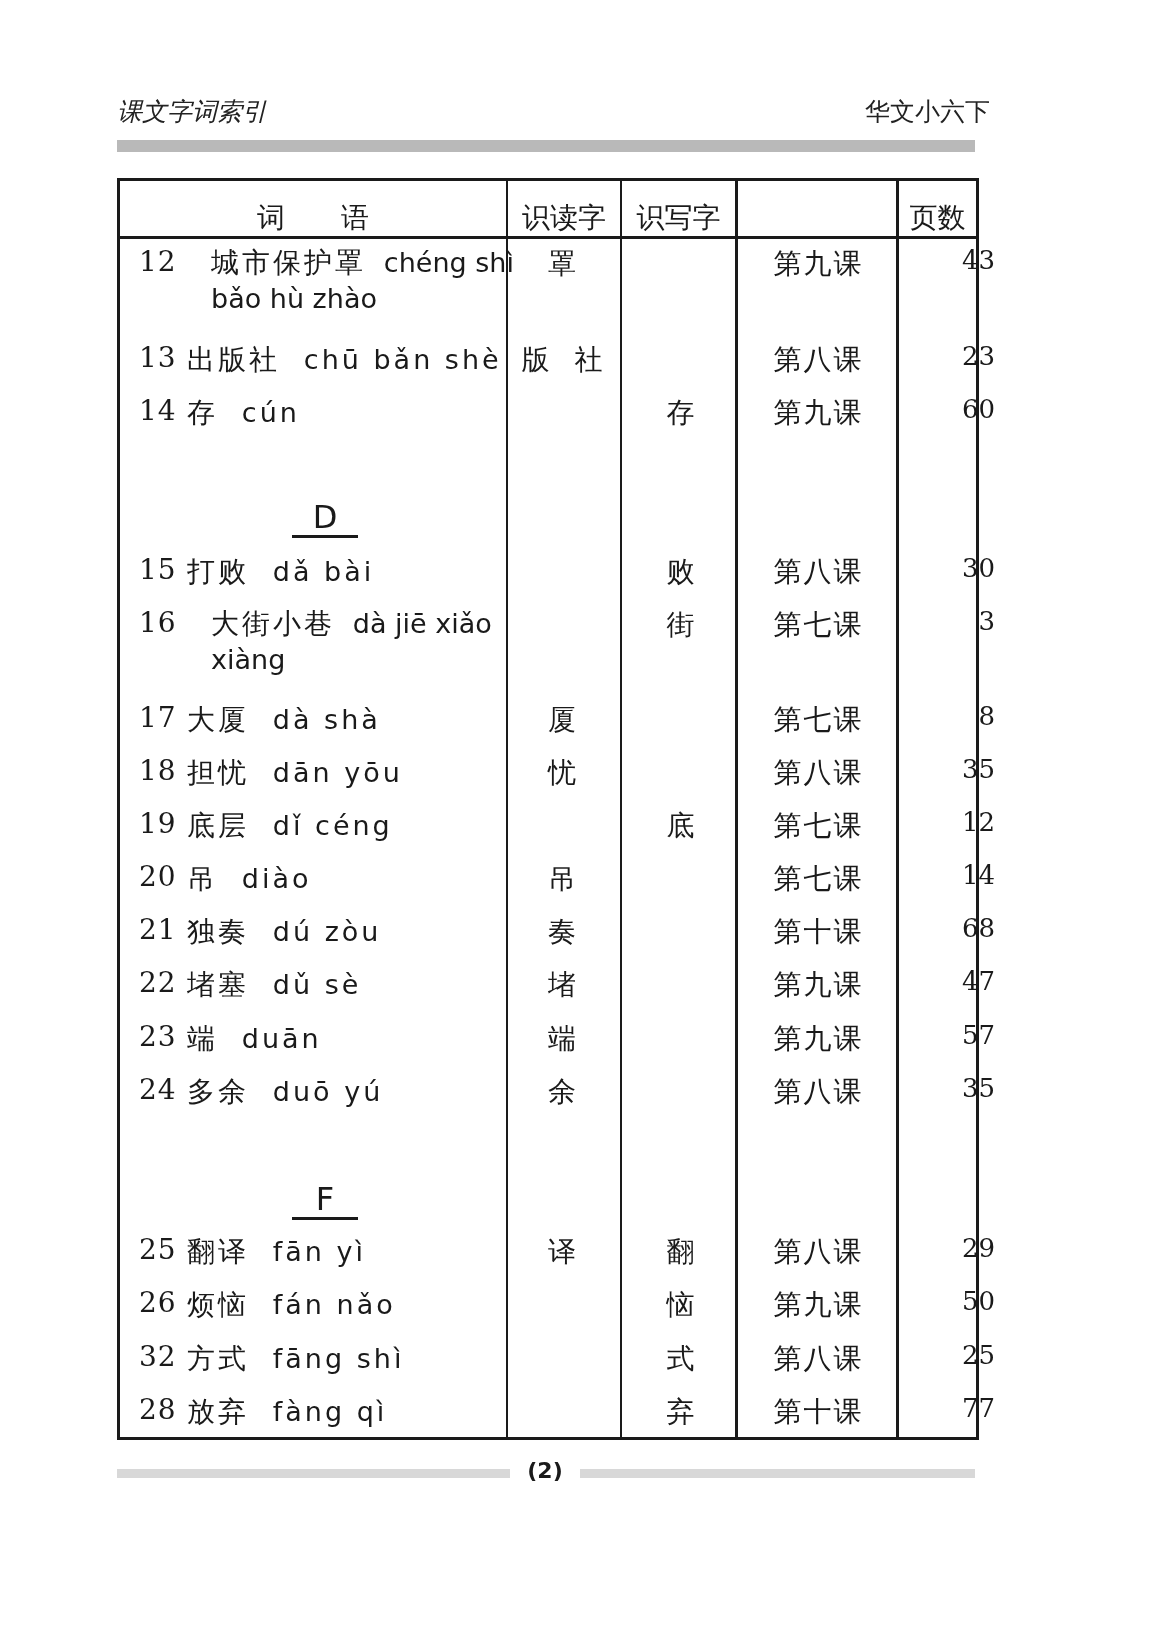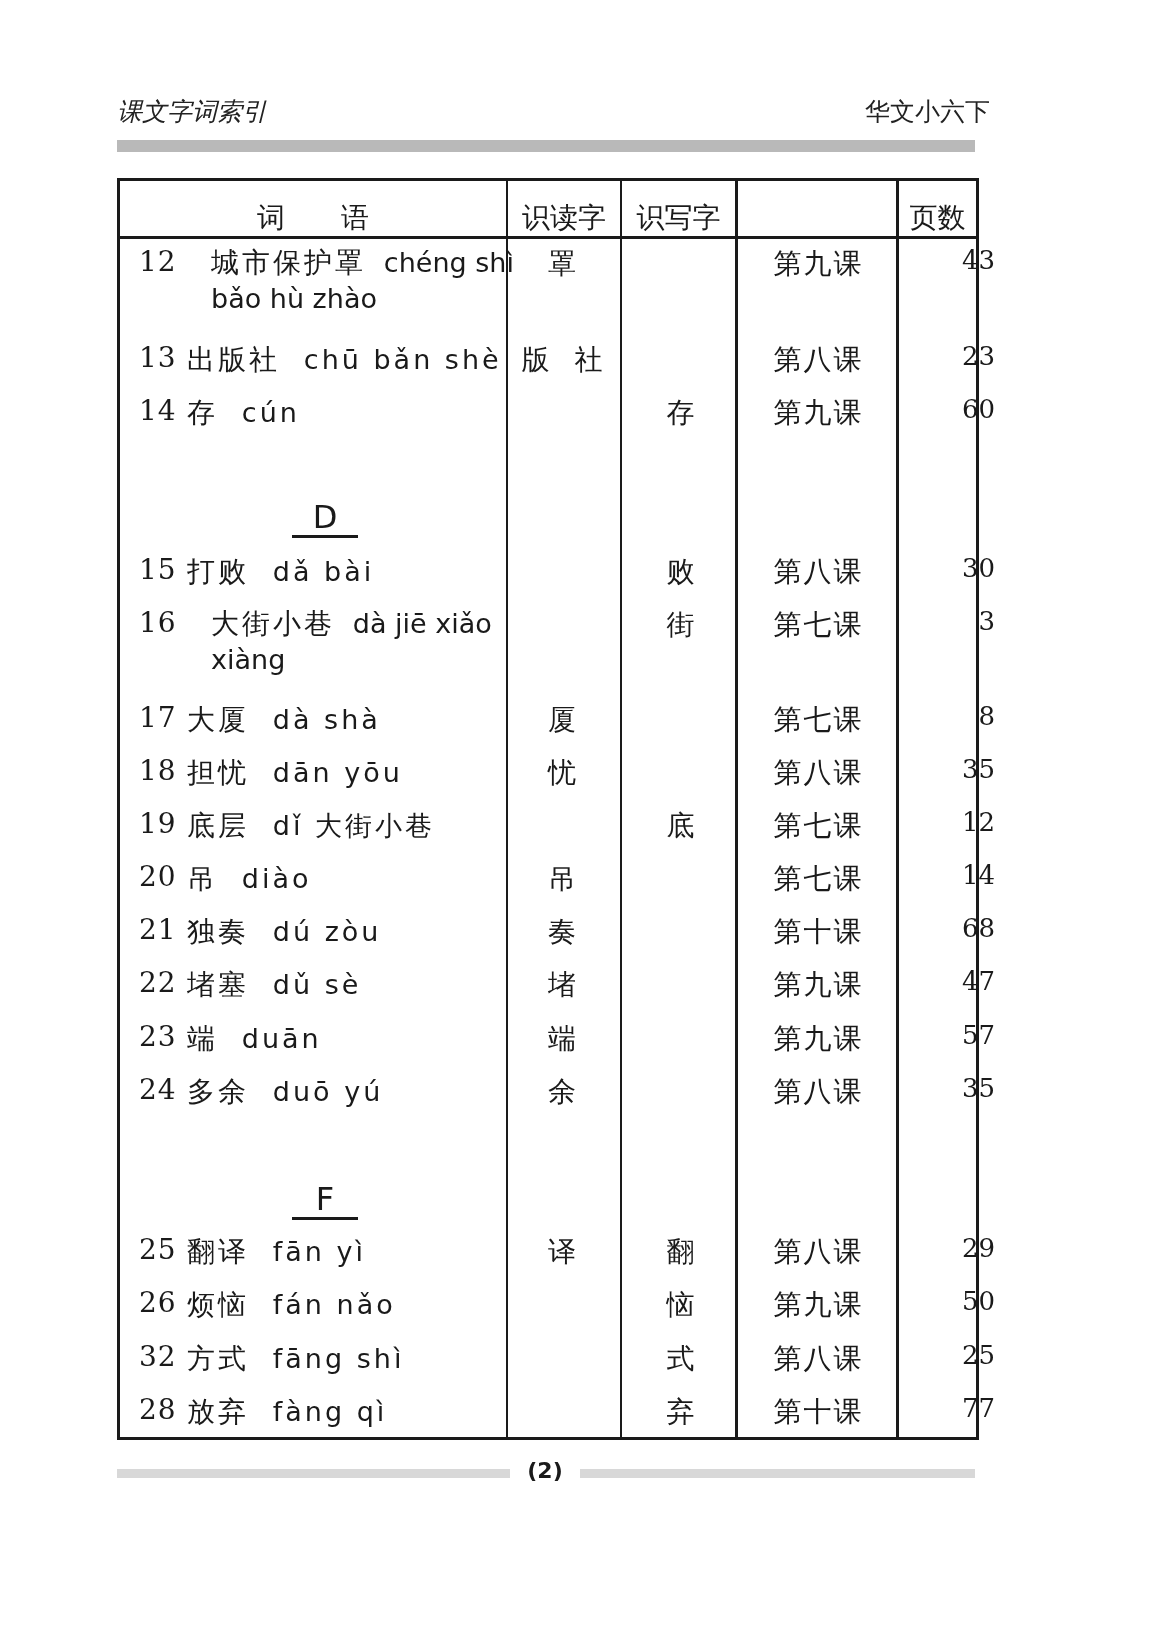--- a/index.html
+++ b/index.html
@@ -127,21 +127,21 @@
     <span class="num">18</span>
     <span class="hanzi"><span>担忧</span>&nbsp; <span class="pinyin">dān yōu</span></span>
     <span class="c-read">忧</span>
     <span class="c-write"></span>
     <span class="c-lesson">第八课</span>
     <span class="c-page">35</span>
   </div>
 
   <div class="row" style="top:626px">
     <span class="num">19</span>
-    <span class="hanzi"><span>底层</span>&nbsp; <span class="pinyin">dǐ 大街小巷</span></span>
+    <span class="hanzi"><span>底层</span>&nbsp; <span class="pinyin">dǐ céng</span></span>
     <span class="c-read"></span>
     <span class="c-write">底</span>
     <span class="c-lesson">第七课</span>
     <span class="c-page">12</span>
   </div>
 
   <div class="row" style="top:679px">
     <span class="num">20</span>
     <span class="hanzi"><span>吊</span>&nbsp; <span class="pinyin">diào</span></span>
     <span class="c-read">吊</span>

